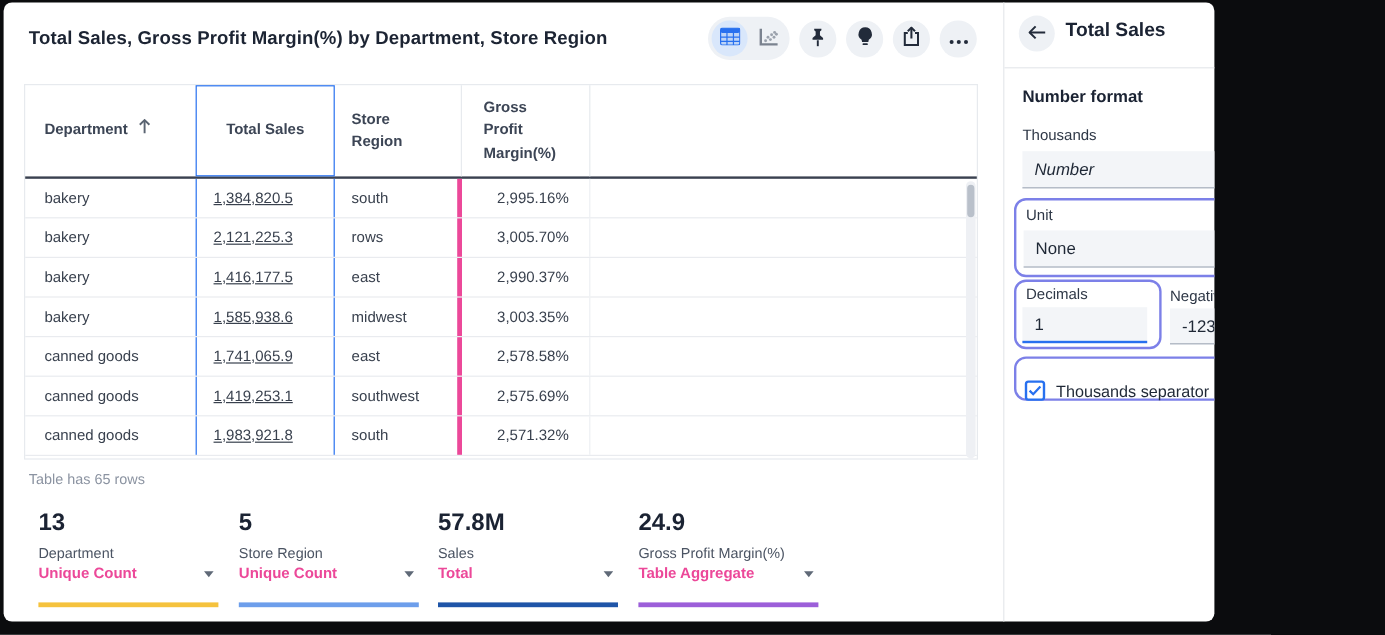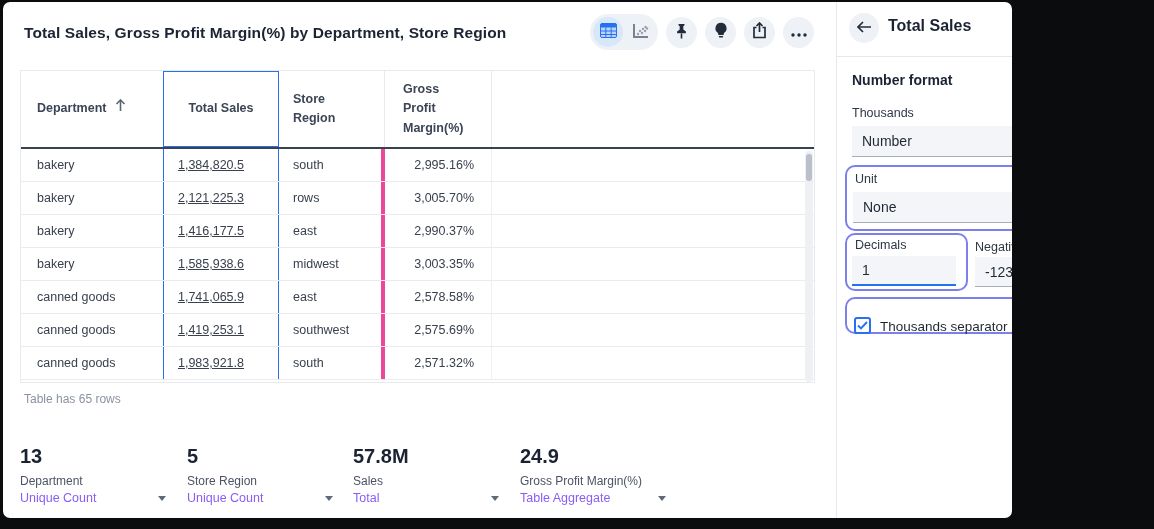--- a/index.html
+++ b/index.html
@@ -33,25 +33,25 @@
   .tcell.c0{padding-left:16px;text-align:right;}
   .tcell.c1{justify-content:flex-end;padding-right:34px;border-left:1.5px solid #2770ef;border-right:1.5px solid #2770ef;text-decoration:underline;}
   .tcell.c2{padding-left:14px;border-right:4px solid #ec4899;}
   .tcell.c3{justify-content:flex-end;padding-right:17px;border-right:1px solid #edeff3;}
   .scrollbar{position:absolute;right:1px;top:80px;width:8px;height:231px;background:#eef0f4;border-radius:4px;}
   .scrollbar .thumb{position:absolute;left:1px;top:3px;width:6px;height:27px;background:#b9c0ca;border-radius:4px;}
 
   .footnote{position:absolute;left:24px;top:392px;font-size:12px;color:#8b93a1;}
 
   
-  .cards{position:absolute;left:0;top:425px;width:836px;height:81px;margin-top:20px;}
+  .cards{position:absolute;left:12px;top:425px;width:836px;height:81px;}
   .card{position:absolute;top:0;width:150px;height:81px;}
   .card .value{font-size:20px;font-weight:700;color:#1b2333;line-height:1.1;}
   .card .label{font-size:12px;color:#4b5463;margin-top:7px;}
-  .card .agg{display:flex;align-items:center;justify-content:space-between;font-size:12.5px;font-weight:400;color:#8b5cf6;margin-top:3px;padding-right:4px;}
+  .card .agg{display:flex;align-items:center;justify-content:space-between;font-size:12.5px;font-weight:700;color:#ec4899;margin-top:3px;padding-right:4px;}
   .card .bar{position:absolute;left:0;bottom:0;width:150px;height:4px;}
 
   
   .vdiv{position:absolute;top:0;bottom:0;width:1px;background:#e5e8ec;}
   .hdiv{position:absolute;height:1px;background:#e5e8ec;}
 
   
   .panel-back,.panel-close{position:absolute;width:30px;height:30px;border:none;border-radius:50%;background:#eef1f5;display:flex;align-items:center;justify-content:center;cursor:pointer;padding:0;}
   .panel-title{position:absolute;left:888px;top:17px;font-size:16px;font-weight:700;color:#1b2333;}
   .section-head{position:absolute;left:852px;top:72px;width:231px;display:flex;align-items:center;justify-content:space-between;font-size:14px;font-weight:700;color:#1b2333;}
@@ -280,21 +280,21 @@
   <div class="section-head">
     <span>Number format</span>
     <span>
       <svg width="12" height="7" viewBox="0 0 12 7" fill="none" stroke="#222b3a" stroke-width="1.7">
             <path d="M1 6 L6 1 L11 6"></path>
           </svg>
     </span>
   </div>
 
   <div class="field-label" style="left:852px;top:106px;">Thousands</div>
-  <div class="dropdown" style="left:852px;top:126px;width:231px;">
+  <div class="dropdown" style="left:852px;top:126px;width:231px;font-style:italic;">
     <span>Number</span>
     <span class="caret"></span>
   </div>
 
   <div class="hl-box" style="left:845px;top:165px;width:245px;height:66px;"></div>
   <div class="field-label" style="left:855px;top:172px;">Unit</div>
   <div class="dropdown" style="left:853px;top:192px;width:229px;">
     <span>None</span>
     <span class="caret"></span>
   </div>

